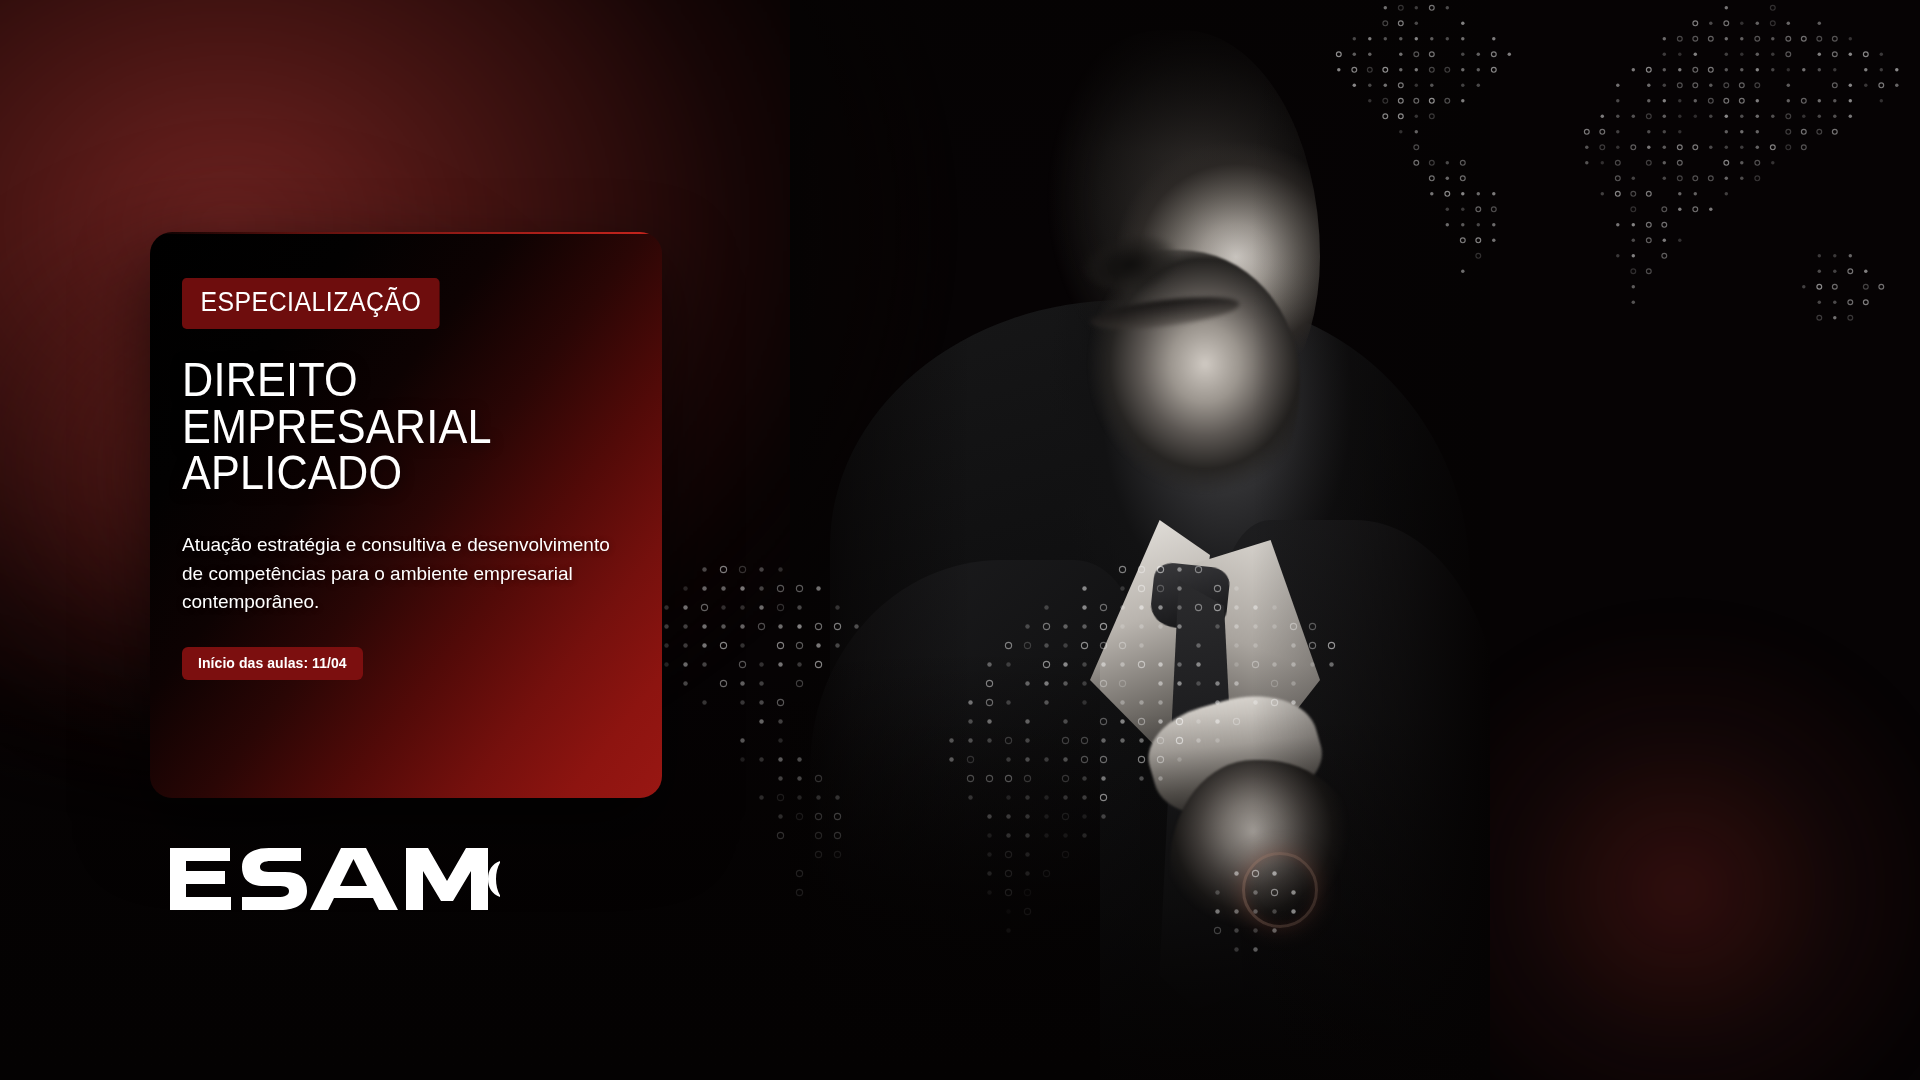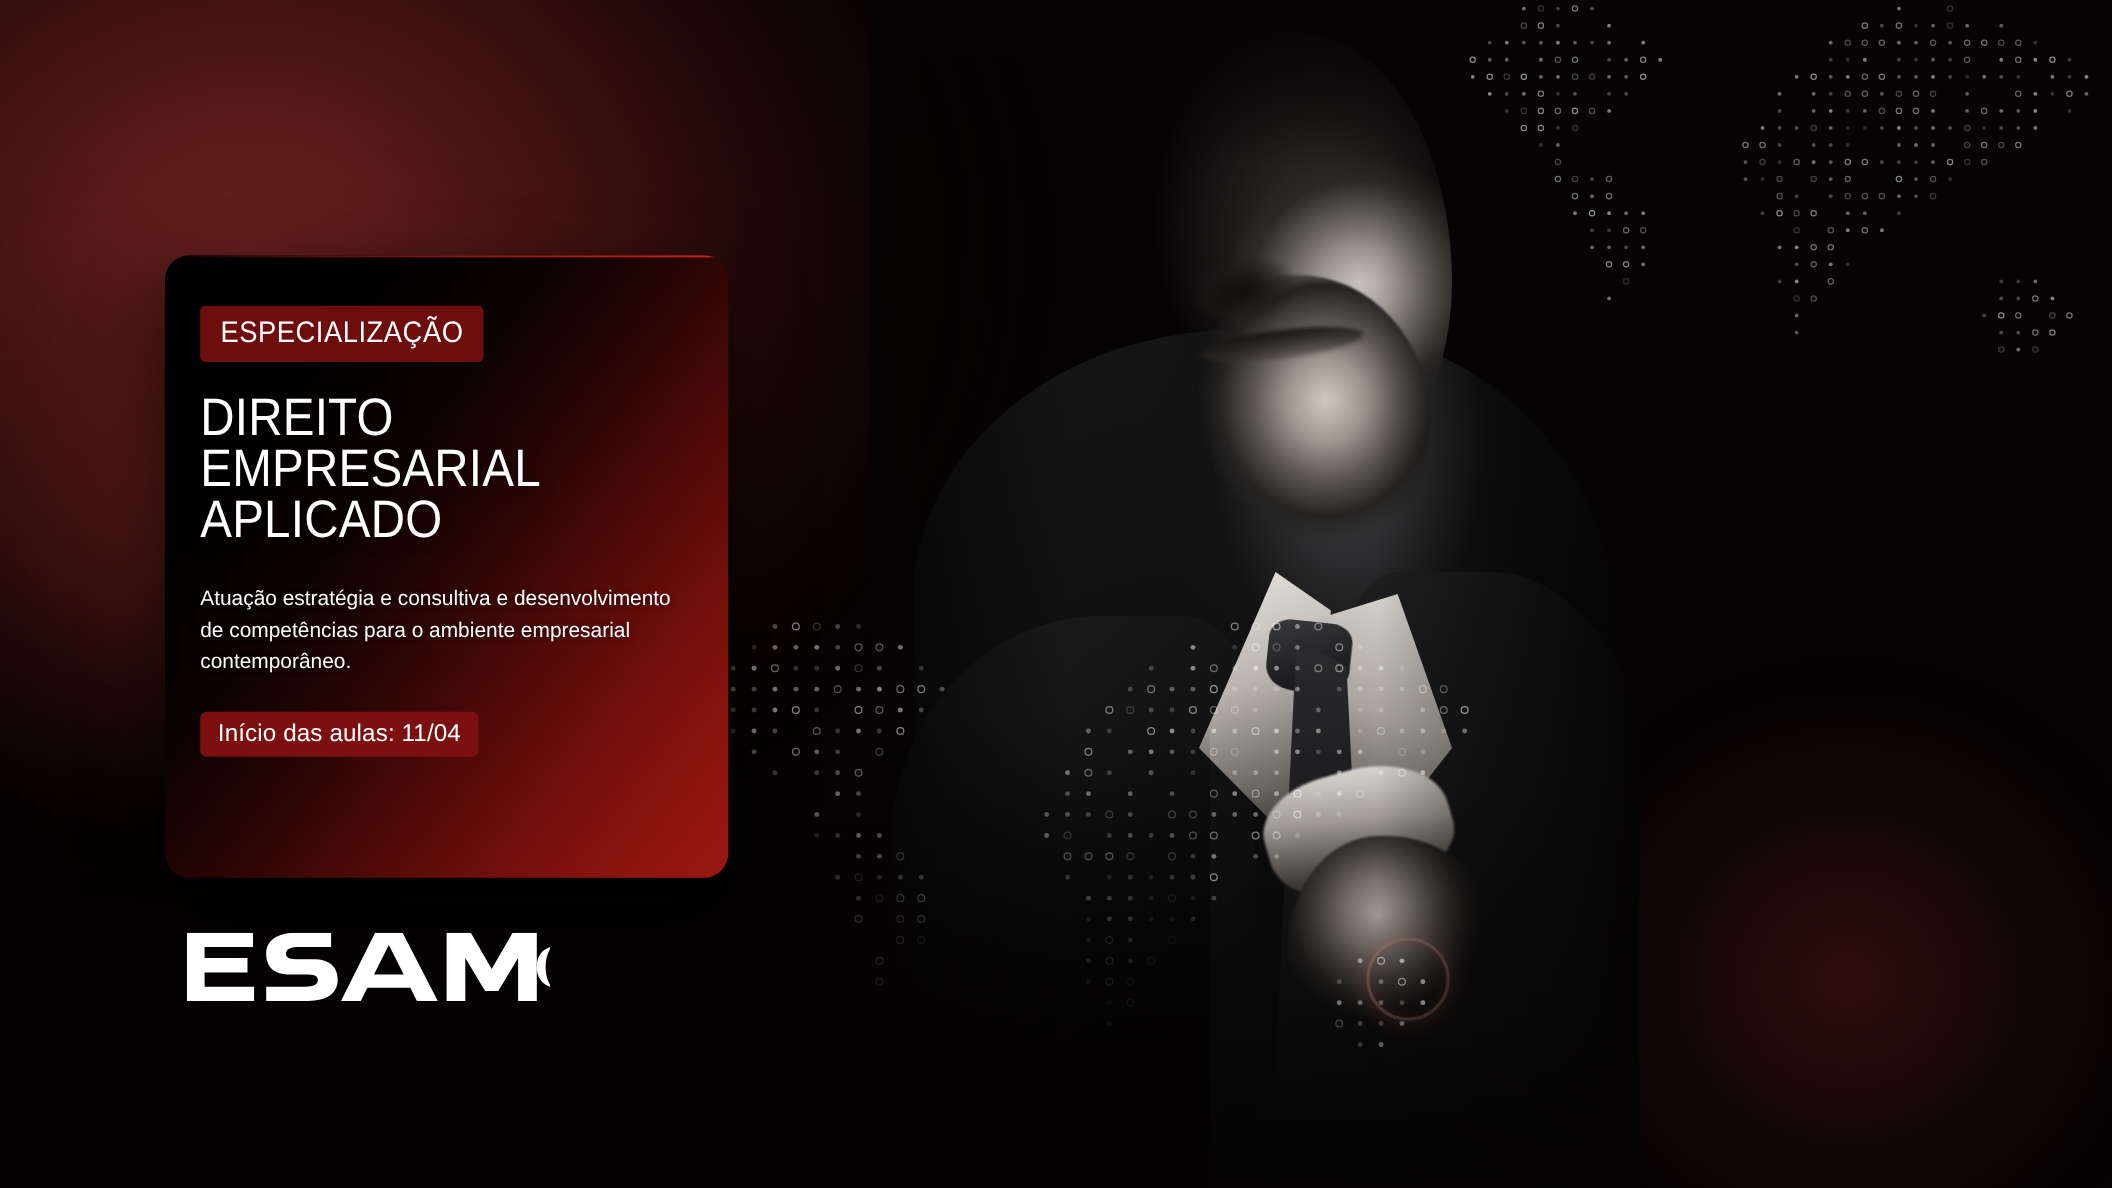--- a/index.html
+++ b/index.html
@@ -185,22 +185,22 @@
     text-shadow:0 1px 6px rgba(0,0,0,.45);
   }
 
   .badge-start{
     display:inline-block;
     margin-top:30px;
     background:#7c0f0f;
     color:#fff;
     padding:9px 16px 10px 16px;
     border-radius:6px;
-    font-size:22px;
-    font-weight:400;
+    font-size:14px;
+    font-weight:700;
     line-height:1;
     letter-spacing:.005em;
   }
 
   
   .logo{position:absolute;left:170px;top:848px;width:330px;height:62px;}
   .logo svg{display:block;width:100%;height:100%;}
 </style>
 </head>
 <body>

